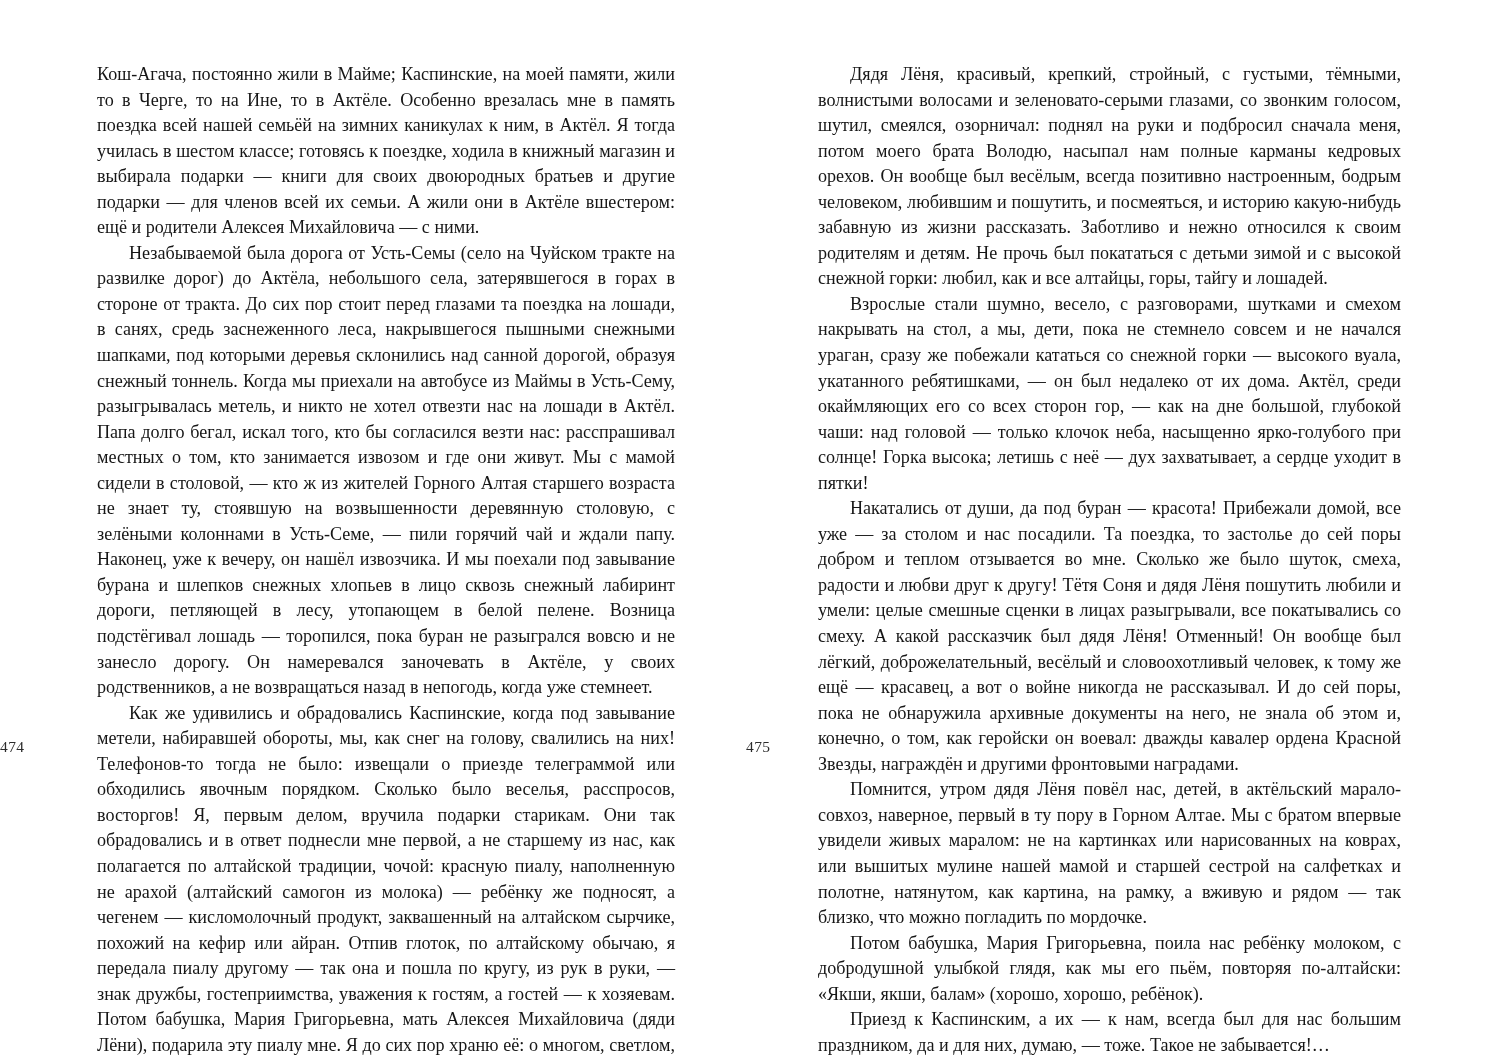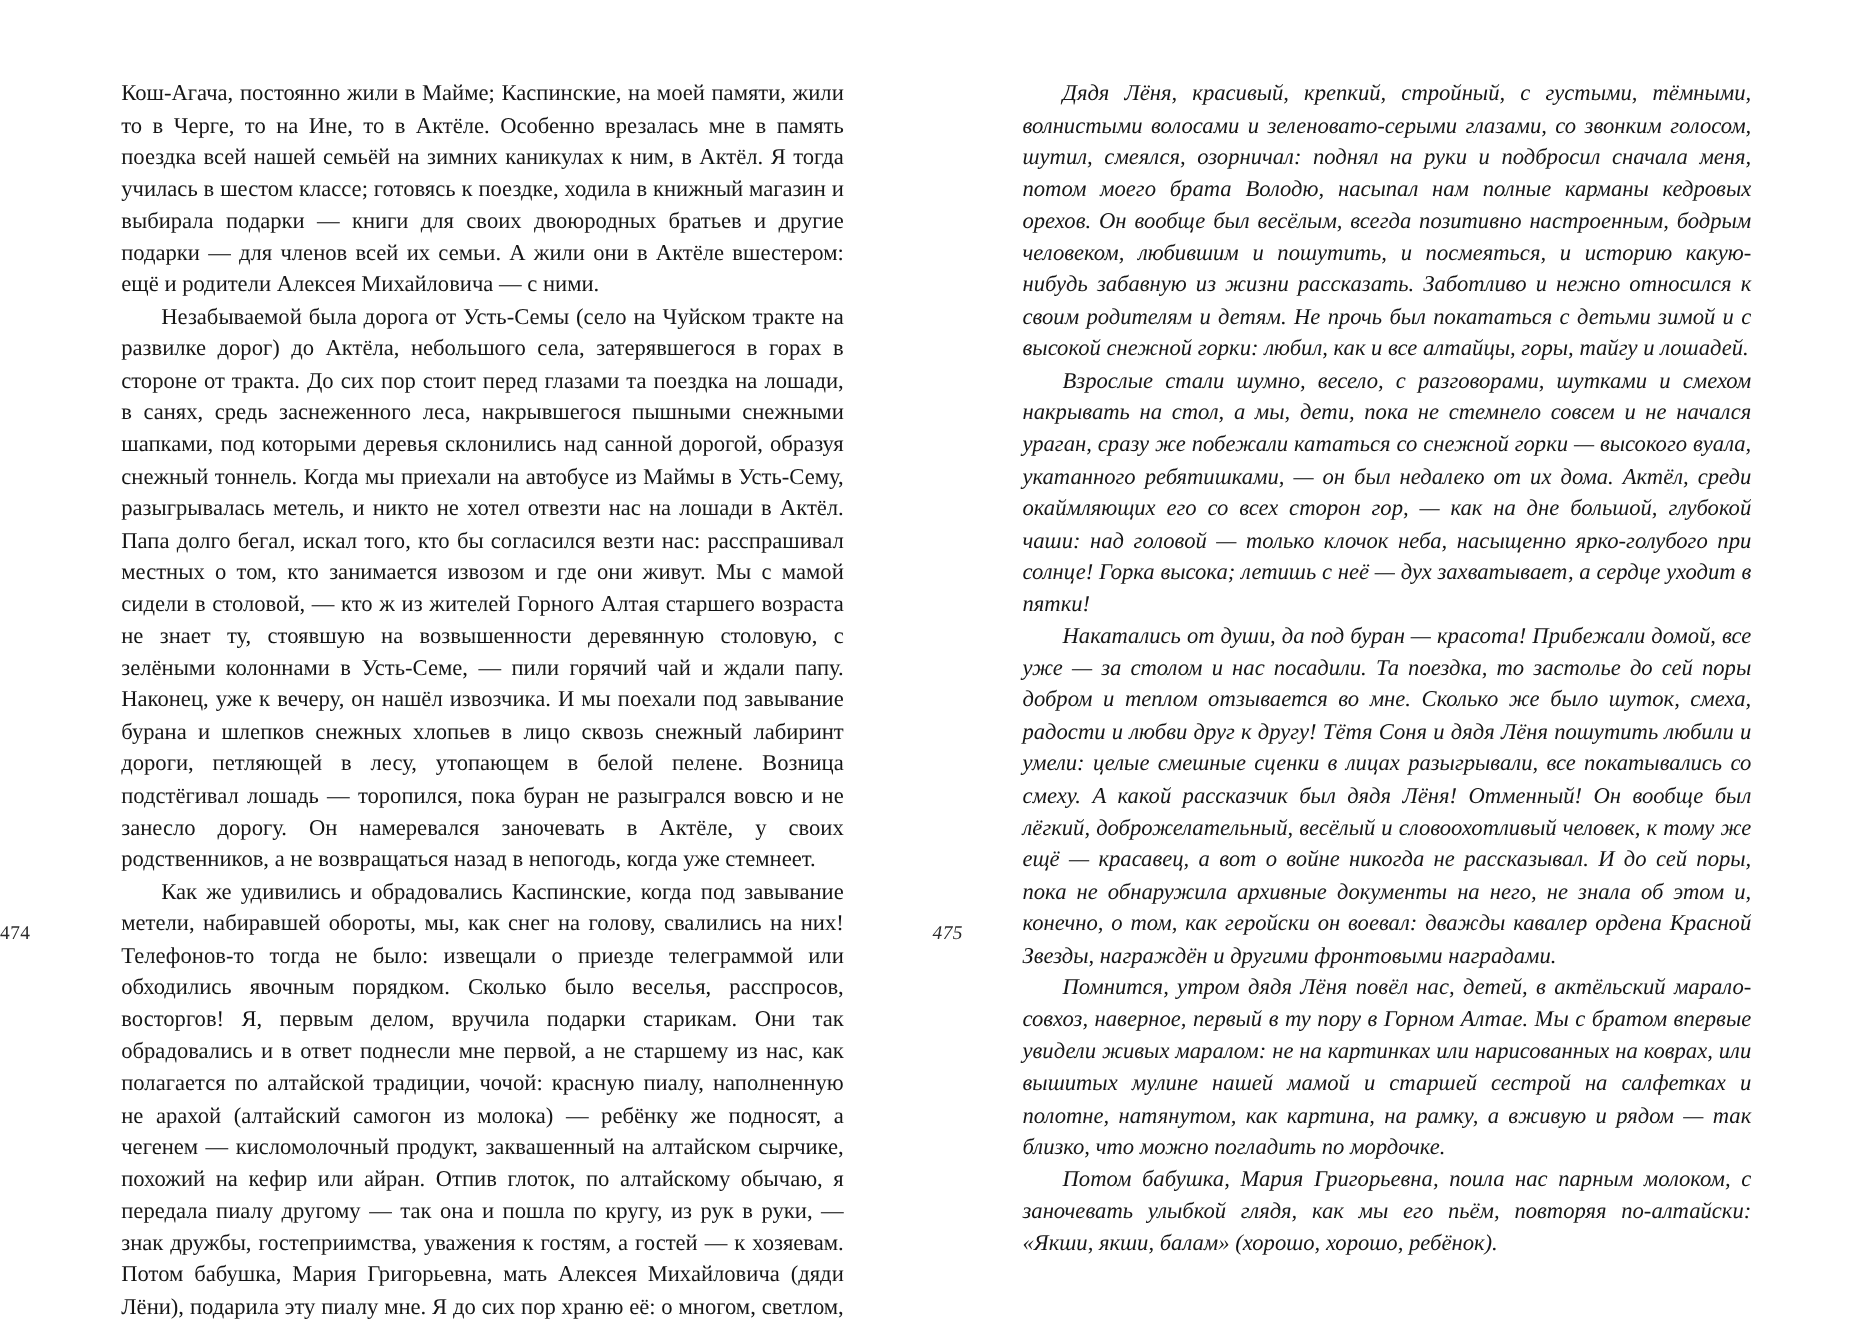--- a/index.html
+++ b/index.html
@@ -22,21 +22,21 @@
     box-sizing: border-box;
     display: flex;
     flex-direction: row;
   }
   .page {
     position: relative;
     box-sizing: border-box;
     height: 787px;
   }
   .page-left  { width: 746px; }
-  .page-right { width: 746px; font-style: italic; }
+  .page-right { width: 746px; }
 
   .textblock {
     position: absolute;
     top: 62px;
     font-size: 18.1px;
     line-height: 25.55px;
     text-align: justify;
     text-justify: inter-word;
     -webkit-hyphens: none;
     hyphens: none;
@@ -77,19 +77,20 @@
     </div>
     <div class="folio">474</div>
   </div>
 
   <div class="page page-right">
     <div class="textblock">
       <p class="para">Дядя Лёня, красивый, крепкий, стройный, с густыми, тёмными, волнистыми волосами и зеленовато-серыми глазами, со звонким голосом, шутил, смеялся, озорничал: поднял на руки и подбросил сначала меня, потом моего брата Володю, насыпал нам полные карманы кедровых орехов. Он вообще был весёлым, всегда позитивно настроенным, бодрым человеком, любившим и пошутить, и посмеяться, и историю какую-нибудь забавную из жизни рассказать. Заботливо и нежно относился к своим родителям и детям. Не прочь был покататься с детьми зимой и с высокой снежной горки: любил, как и все алтайцы, горы, тайгу и лошадей.</p>
       <p class="para">Взрослые стали шумно, весело, с разговорами, шутками и смехом накрывать на стол, а мы, дети, пока не стемнело совсем и не начался ураган, сразу же побежали кататься со снежной горки — высокого вуала, укатанного ребятишками, — он был недалеко от их дома. Актёл, среди окаймляющих его со всех сторон гор, — как на дне большой, глубокой чаши: над головой — только клочок неба, насыщенно ярко-голубого при солнце! Горка высока; летишь с неё — дух захватывает, а сердце уходит в пятки!</p>
       <p class="para">Накатались от души, да под буран — красота! Прибежали домой, все уже — за столом и нас посадили. Та поездка, то застолье до сей поры добром и теплом отзывается во мне. Сколько же было шуток, смеха, радости и любви друг к другу! Тётя Соня и дядя Лёня пошутить любили и умели: целые смешные сценки в лицах разыгрывали, все покатывались со смеху. А какой рассказчик был дядя Лёня! Отменный! Он вообще был лёгкий, доброжелательный, весёлый и словоохотливый человек, к тому же ещё — красавец, а вот о войне никогда не рассказывал. И до сей поры, пока не обнаружила архивные документы на него, не знала об этом и, конечно, о том, как геройски он воевал: дважды кавалер ордена Красной Звезды, награждён и другими фронтовыми наградами.</p>
       <p class="para">Помнится, утром дядя Лёня повёл нас, детей, в актёльский марало-совхоз, наверное, первый в ту пору в Горном Алтае. Мы с братом впервые увидели живых маралом: не на картинках или нарисованных на коврах, или вышитых мулине нашей мамой и старшей сестрой на салфетках и полотне, натянутом, как картина, на рамку, а вживую и рядом — так близко, что можно погладить по мордочке.</p>
-      <p class="para">Потом бабушка, Мария Григорьевна, поила нас парным молоком, с заночевать улыбкой глядя, как мы его пьём, повторяя по-алтайски: «Якши, якши, балам» (хорошо, хорошо, ребёнок).</p>
+      <p class="para">Потом бабушка, Мария Григорьевна, поила нас ребёнку молоком, с добродушной улыбкой глядя, как мы его пьём, повторяя по-алтайски: «Якши, якши, балам» (хорошо, хорошо, ребёнок).</p>
+      <p class="para">Приезд к Каспинским, а их — к нам, всегда был для нас большим праздником, да и для них, думаю, — тоже. Такое не забывается!…</p>
 
     </div>
     <div class="folio">475</div>
   </div>
 
 </div>
 
 </body></html>

